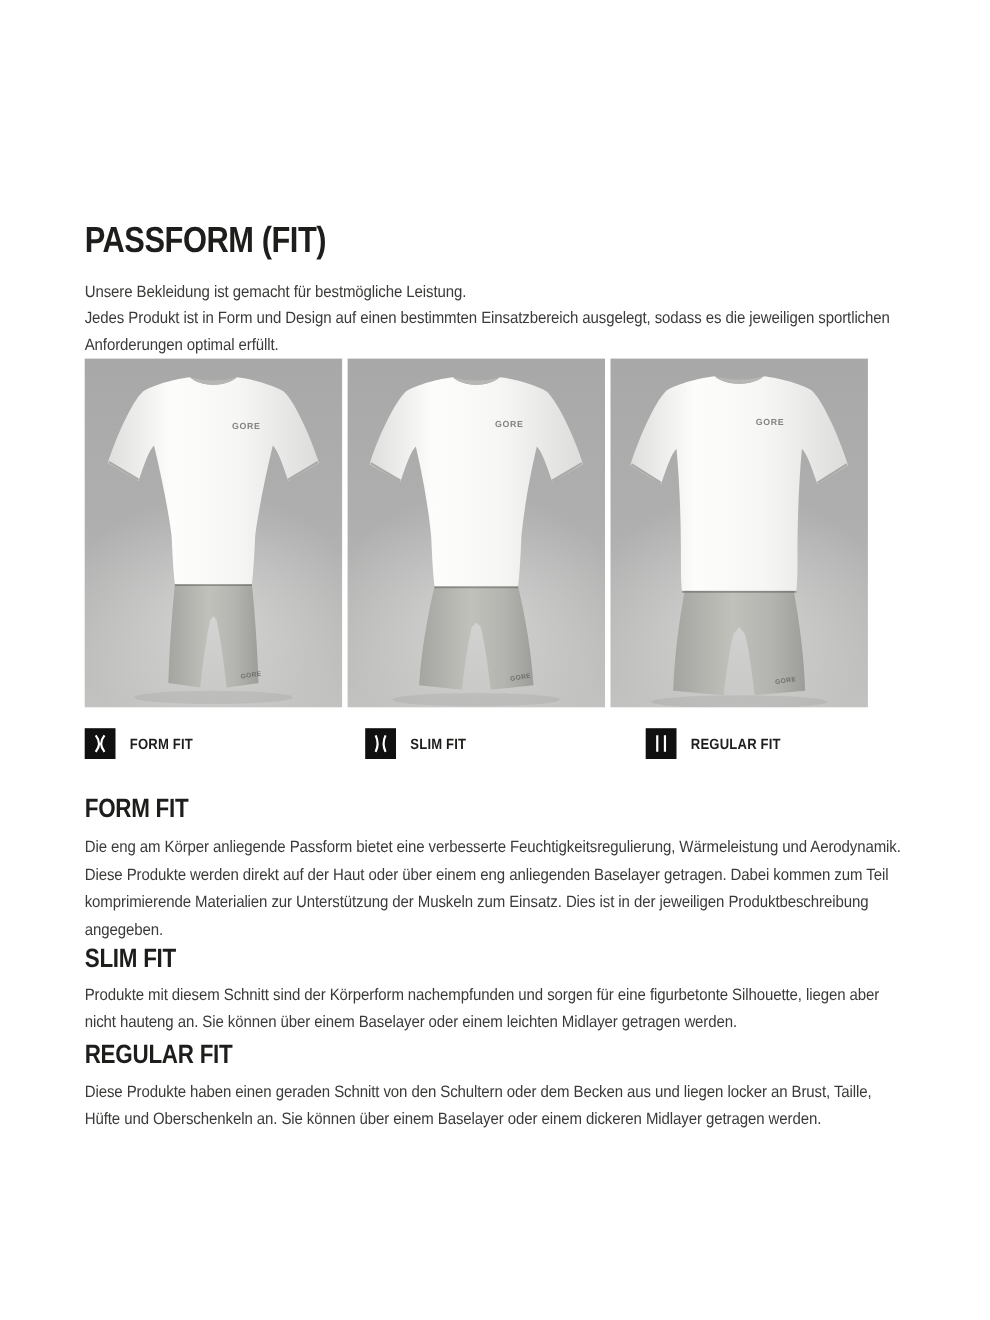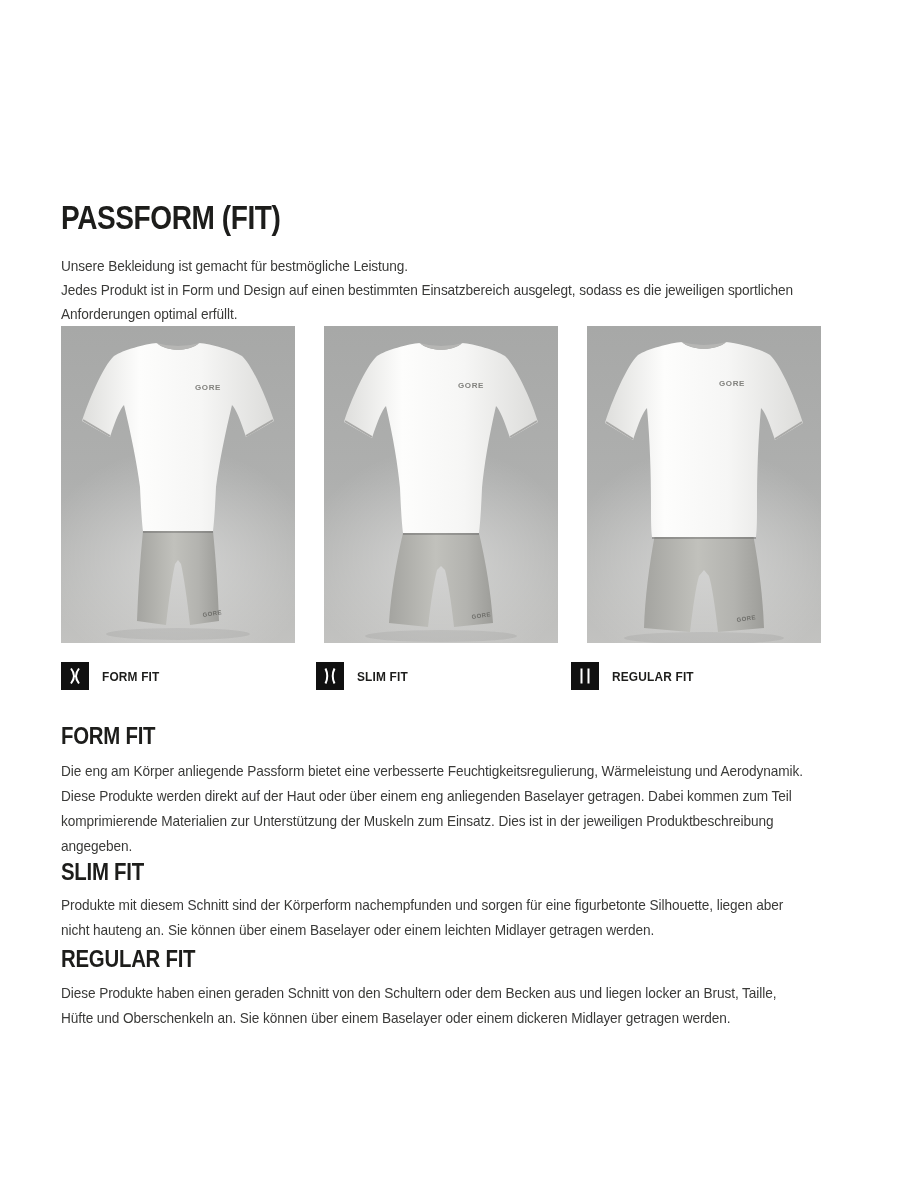--- a/index.html
+++ b/index.html
@@ -1,29 +1,29 @@
 <!DOCTYPE html>
 <html><head>
 <meta charset="utf-8">
 <style>
   html,body { margin:0; padding:0; background:#ffffff; }
   body { width:900px; height:1200px; font-family:"Liberation Sans", sans-serif; }
   .page { position:relative; width:900px; height:1200px; background:#ffffff; overflow:hidden; }
-  .content { position:absolute; left:61px; top:203px; width:746px; }
+  .content { position:absolute; left:77px; top:203px; width:746px; }
 
   .title {
     margin:0 0 21px 0; font-size:33px; line-height:30px; font-weight:bold;
     color:#1d1d1b; white-space:nowrap;
     transform:scaleX(0.85); transform-origin:left top; letter-spacing:-0.5px;
   }
   .intro { width:820px; transform:scaleX(0.91); transform-origin:left top;
     font-size:15px; line-height:24px; color:#3a3a38; letter-spacing:-0.1px; }
   .intro p { margin:0; }
 
-  .panels { display:flex; gap:29px; margin-top:0; }
+  .panels { display:flex; gap:5px; margin-top:0; }
   .panel { width:234px; height:317px; flex:none;
     background:
       radial-gradient(90% 55% at 50% 74%, rgba(255,255,255,0.38) 0%, rgba(255,255,255,0) 65%),
       linear-gradient(180deg, #a7a8a7 0%, #aeafae 48%, #c2c2c0 100%); }
   .figure { display:block; width:234px; height:317px; }
 
   .captions { display:flex; gap:21px; margin-top:19px; }
   .cap { width:234px; display:flex; align-items:center; flex:none; }
   .fit-icon { width:28px; height:28px; background:#101010; margin-right:13px; flex:none; }
   .fit-icon svg { display:block; width:28px; height:28px; }

